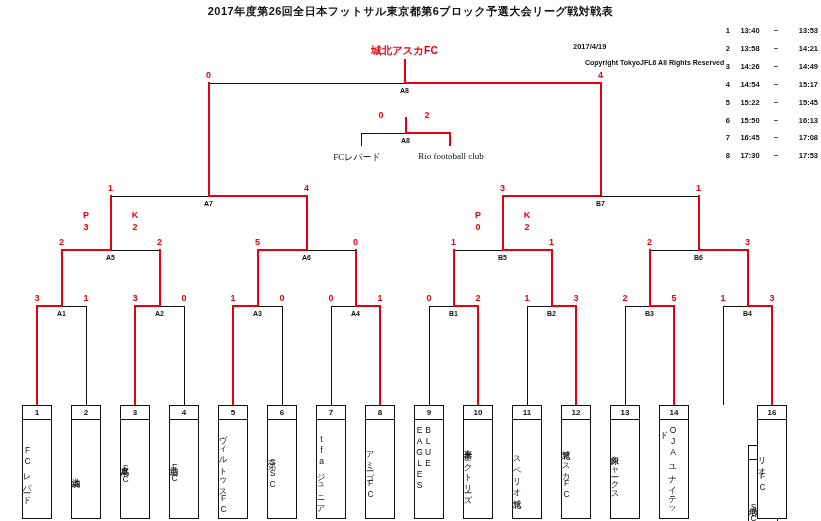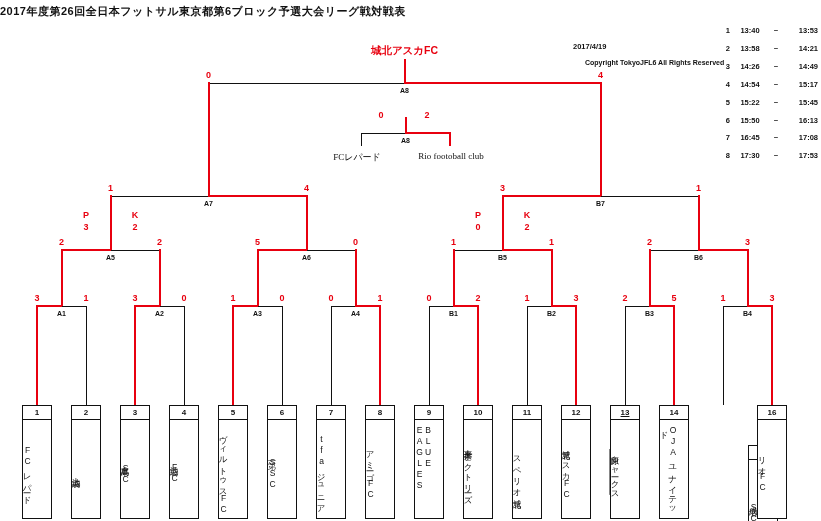--- a/index.html
+++ b/index.html
@@ -1,19 +1,19 @@
 <!DOCTYPE html>
 <html><head>
 <meta charset="utf-8">
 <style>
   html,body{margin:0;padding:0;background:#fff;}
   #page{position:relative;width:821px;height:521px;background:#fff;overflow:hidden;
         font-family:"Liberation Sans",sans-serif;color:#111;}
   .ln{position:absolute;}
-  .hdr-title{position:absolute;left:0;top:4px;width:100%;text-align:left;
+  .hdr-title{position:absolute;left:0;top:4px;width:100%;text-align:center;
              font-size:11px;font-weight:bold;letter-spacing:.5px;}
   .hdr-sub{position:absolute;left:0;top:19px;width:100%;text-align:center;
            font-size:8.5px;font-weight:bold;}
   .champ{position:absolute;left:334px;top:44px;width:141px;text-align:center;
          font-size:10.5px;font-weight:bold;color:#e8000f;}
   .date-lbl{position:absolute;left:573px;top:42px;font-size:7.5px;font-weight:bold;}
   .copy-lbl{position:absolute;left:585px;top:59px;font-size:7px;font-weight:bold;}
   .sched{position:absolute;left:712px;top:26px;width:106px;}
   .srow{position:absolute;left:0;height:12px;font-size:7.5px;font-weight:bold;white-space:nowrap;}
   .srow span{display:inline-block;}
@@ -218,21 +218,21 @@
         <div class="tname">東十条ビクトリーズ</div>
       </div>
       <div class="tbox" style="left: 512px;">
         <div class="tnum">11</div>
         <div class="tname">スペリオ城北</div>
       </div>
       <div class="tbox" style="left: 561px;">
         <div class="tnum">12</div>
         <div class="tname">城北アスカFC</div>
       </div>
-      <div class="tbox" style="left: 610px; text-decoration: underline;">
+      <div class="tbox" style="left: 610px;">
         <div class="tnum">13</div>
         <div class="tname">向原シャークス</div>
       </div>
       <div class="tbox" style="left: 659px;">
         <div class="tnum">14</div>
         <div class="tname">OJAユナイテッド</div>
       </div>
       <div class="tbox" style="left: 748px; margin-top: 40px;">
         <div class="tnum">15</div>
         <div class="tname">成増SC</div>

